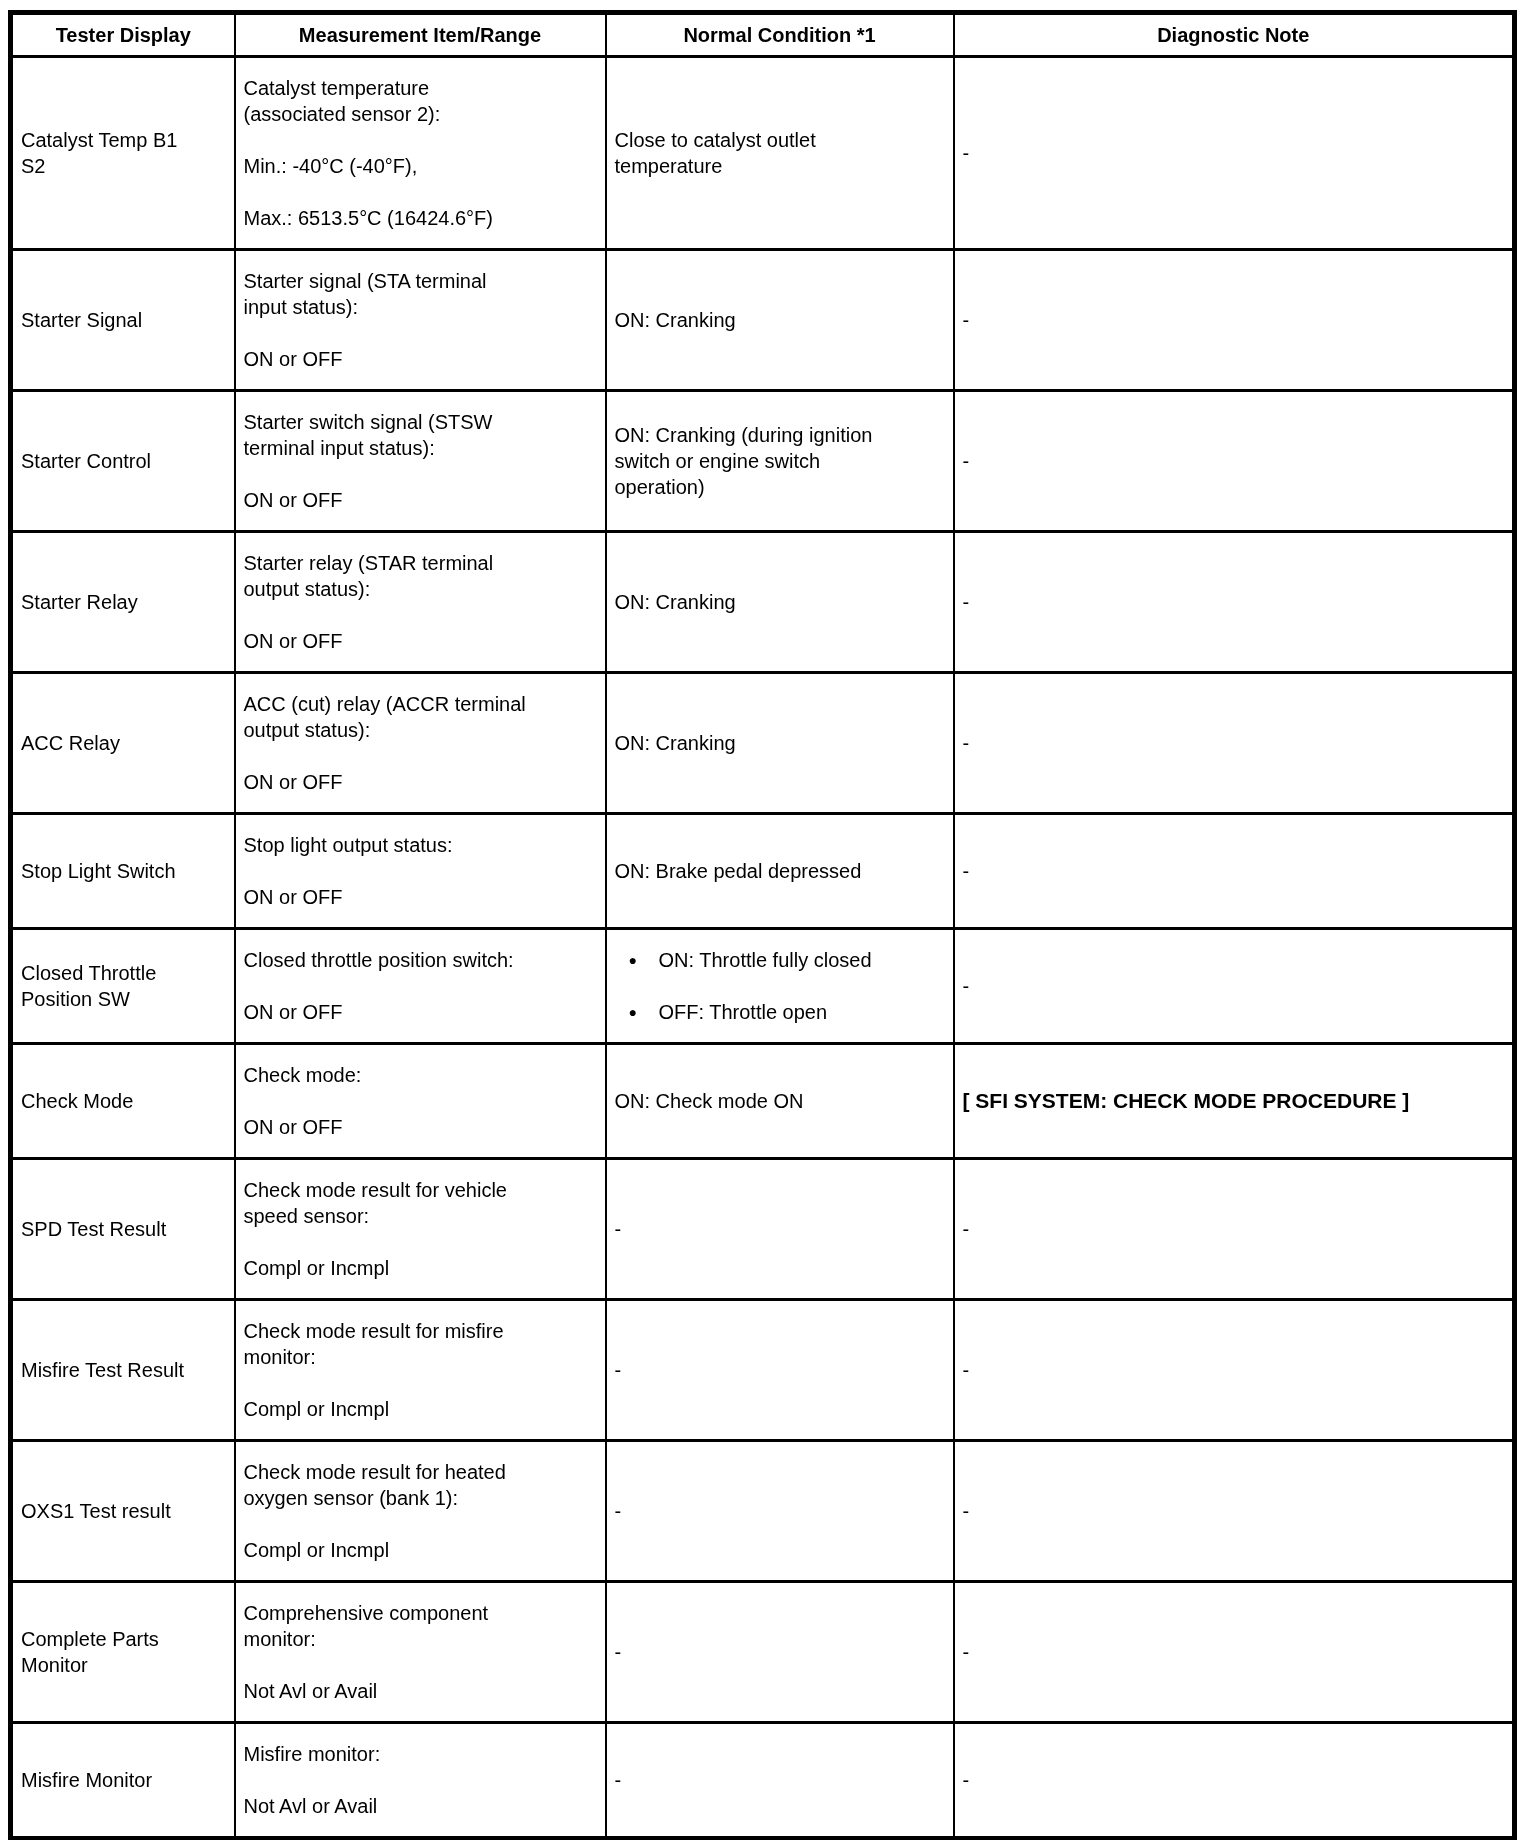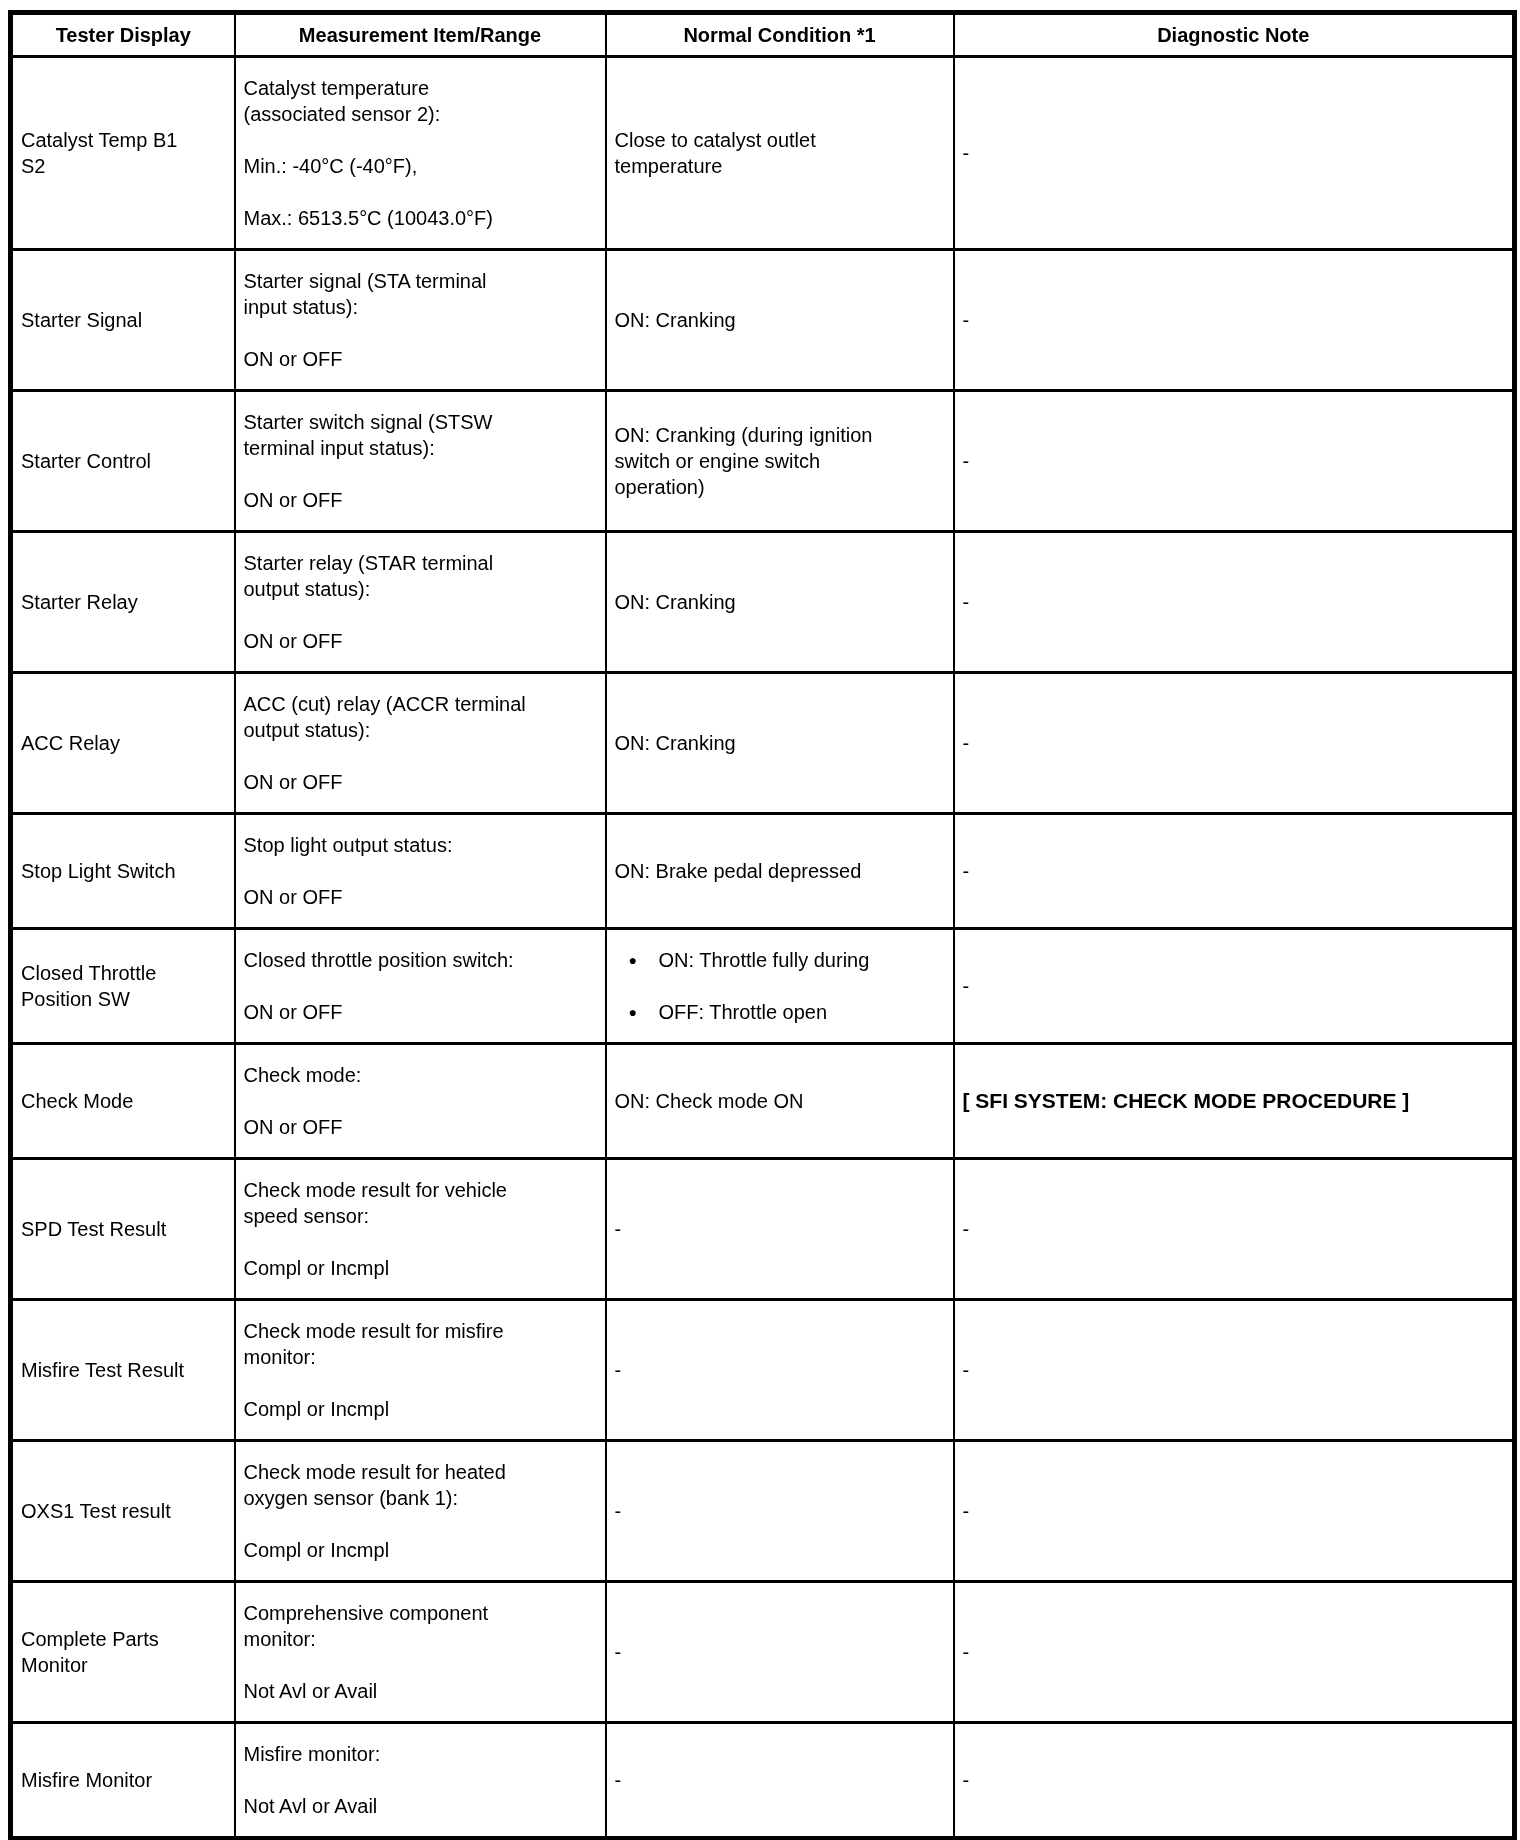--- a/index.html
+++ b/index.html
@@ -94,21 +94,21 @@
     <tbody id="table-body">
         <tr style="height: 180px;">
           <td>
             <p>Catalyst Temp B1
 S2</p>
           </td>
           <td>
             <p>Catalyst temperature
 (associated sensor 2):</p>
             <p>Min.: -40°C (-40°F),</p>
-            <p>Max.: 6513.5°C (10043.0°F)</p>
+            <p>Max.: 6513.5°C (16424.6°F)</p>
           </td>
           <td>
             <p>Close to catalyst outlet
 temperature</p>
           </td>
           <td>
             <p>-</p>
           </td>
         </tr>
         <tr style="height: 127px;">
@@ -197,21 +197,21 @@
             <p>Closed Throttle
 Position SW</p>
           </td>
           <td>
             <p>Closed throttle position switch:</p>
             <p>ON or OFF</p>
           </td>
           <td>
             <div class="bullet-line">
               <span class="bullet">●</span>
-              <span class="bullet-text">ON: Throttle fully during</span>
+              <span class="bullet-text">ON: Throttle fully closed</span>
             </div>
             <div class="bullet-line">
               <span class="bullet">●</span>
               <span class="bullet-text">OFF: Throttle open</span>
             </div>
           </td>
           <td>
             <p>-</p>
           </td>
         </tr>

